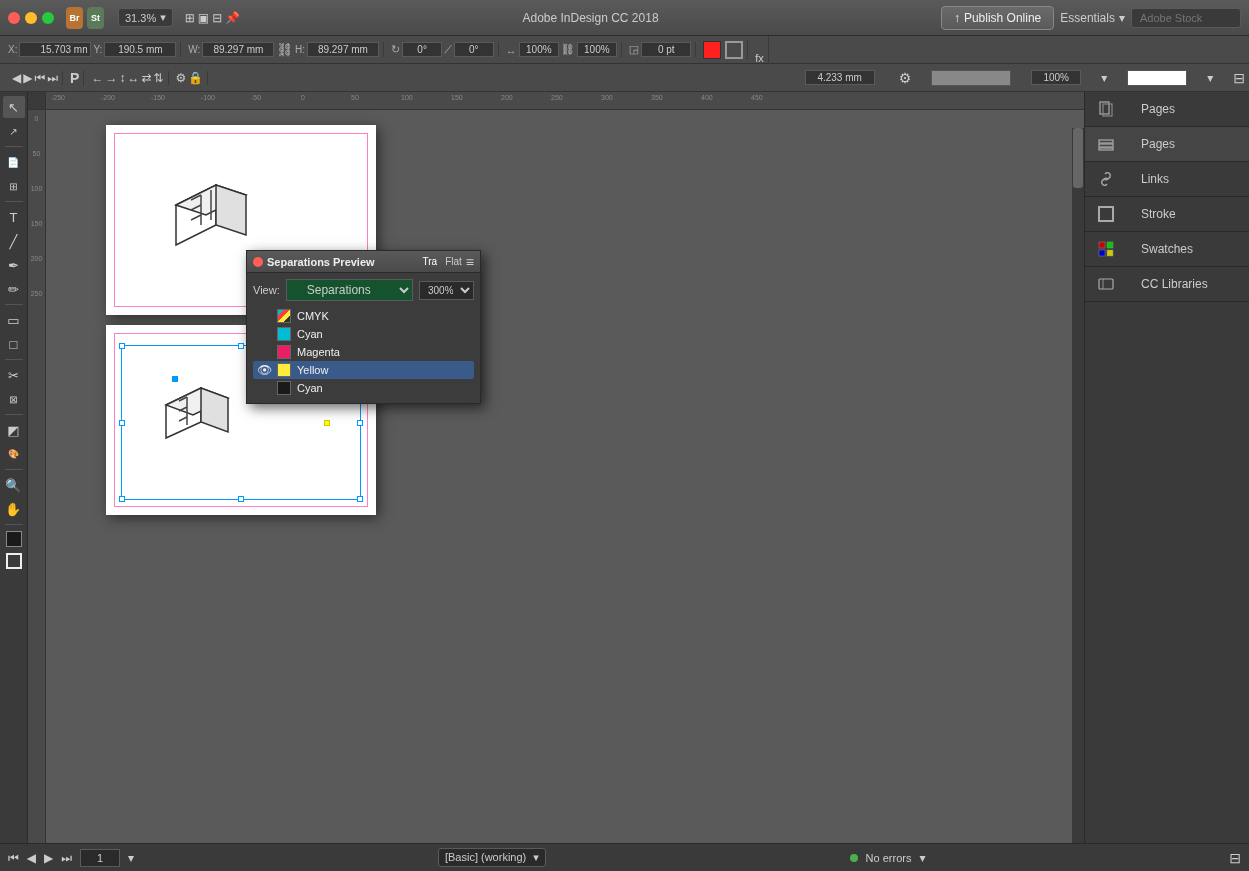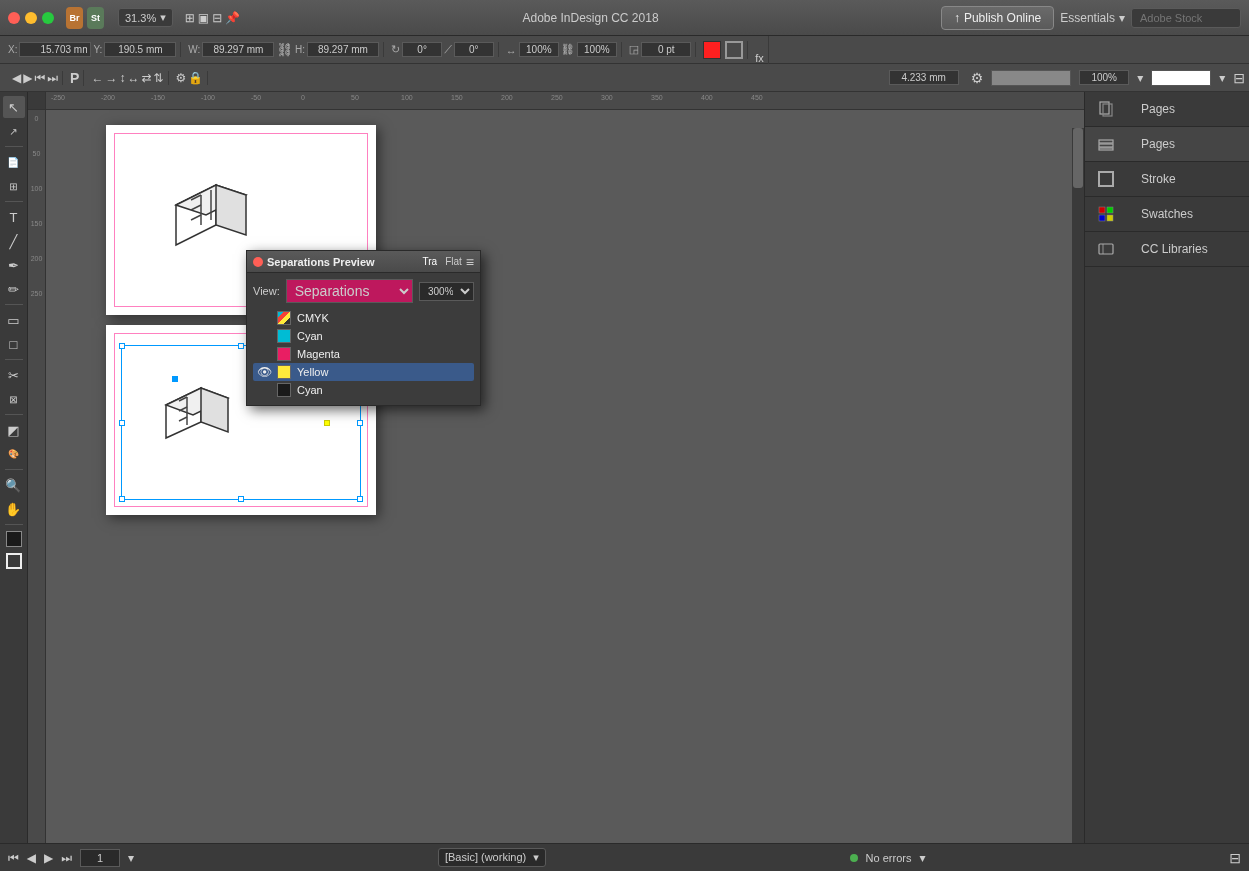--- a/index.html
+++ b/index.html
@@ -55,21 +55,21 @@
     #sep-panel { position: absolute; top: 140px; left: 200px; width: 235px; background: #3c3c3c; border: 1px solid #2a2a2a; box-shadow: 4px 4px 12px rgba(0,0,0,0.6); z-index: 100; }
     .panel-titlebar { background: linear-gradient(to bottom, #5a5a5a, #4a4a4a); height: 22px; display: flex; align-items: center; padding: 0 6px; border-bottom: 1px solid #2a2a2a; gap: 4px; }
     .panel-close { width: 10px; height: 10px; border-radius: 50%; background: #ff5f56; cursor: pointer; }
     .panel-title { color: #eee; font-size: 11px; font-weight: bold; flex: 1; }
     .panel-tabs { color: #ccc; font-size: 10px; display: flex; gap: 8px; }
     .panel-tab-active { color: #fff; }
     .panel-menu { color: #ccc; font-size: 14px; cursor: pointer; }
     .panel-body { padding: 6px; }
     .view-row { display: flex; align-items: center; gap: 6px; margin-bottom: 6px; }
     .view-label { color: #ccc; font-size: 11px; }
-    .view-select { background: #be185d; border: 1px solid #5a5a5a; color: #ccc; font-size: 14px; padding: 2px 4px; flex: 1; }
+    .view-select { background: #14532d; border: 1px solid #5a5a5a; color: #ccc; font-size: 12px; padding: 2px 16px; flex: 1; }
     .zoom-select { background: #2a2a2a; border: 1px solid #5a5a5a; color: #ccc; font-size: 10px; padding: 2px 4px; width: 55px; }
     .sep-row { display: flex; align-items: center; gap: 6px; padding: 2px 4px; border-radius: 2px; cursor: pointer; }
     .sep-row.highlighted { background: #3a5a8a; }
     .sep-eye { color: #ccc; font-size: 12px; width: 14px; }
     .sep-color { width: 14px; height: 14px; border: 1px solid #666; }
     .sep-name { color: #eee; font-size: 11px; }
     .color-cmyk { background: linear-gradient(135deg, #00bcd4 25%, #f44336 25%, #f44336 50%, #ffeb3b 50%, #ffeb3b 75%, #333 75%); }
     .color-cyan { background: #00bcd4; }
     .color-magenta { background: #e91e63; }
     .color-yellow { background: #ffeb3b; }
@@ -188,21 +188,21 @@
     <span style="color:#ccc;">→</span>
     <span style="color:#ccc;">↕</span>
     <span style="color:#ccc;">↔</span>
     <span style="color:#ccc;">⇄</span>
     <span style="color:#ccc;">⇅</span>
   </div>
   <div class="tb-group">
     <span style="color:#ccc;">⚙</span>
     <span style="color:#ccc;">🔒</span>
   </div>
-  <div style="flex:1;display:flex;justify-content:flex-end;align-items:center;gap:8px;">
+  <div style="flex:1;display:flex;justify-content:flex-end;align-items:center;gap:20px;">
     <input class="tb-input" style="width: 70px; margin-right: 4px;" value="4.233 mm">
     <span style="color:#ccc;font-size:14px;">⚙</span>
     <div style="width:80px;height:16px;background:#888;border:1px solid #555;"></div>
     <input class="tb-input" value="100%" style="width: 50px;">
     <span style="color:#ccc;">▾</span>
     <div style="width:60px;height:16px;background:white;border:1px solid #555;"></div>
     <span style="color:#ccc;">▾</span>
     <span style="color:#ccc;font-size:14px;">⊟</span>
   </div>
 </div>
@@ -404,20 +404,29 @@
             <rect x="1" y="4" width="14" height="3" fill="none" stroke="#aaa" stroke-width="1.2"></rect>
             <rect x="1" y="8" width="14" height="3" fill="none" stroke="#aaa" stroke-width="1.2"></rect>
             <rect x="1" y="12" width="14" height="2" fill="none" stroke="#aaa" stroke-width="1.2"></rect>
           </svg>
       </div>
       <span class="rpanel-label">Pages</span>
     </div>
     <div class="rpanel-item">
       <div class="rpanel-icon">
         <svg width="16" height="16" viewBox="0 0 16 16">
+            <path d="M6 8a3 3 0 0 0 4 0l2-2a3 3 0 0 0-4-4L7 3" fill="none" stroke="#aaa" stroke-width="1.4"></path>
+            <path d="M10 8a3 3 0 0 0-4 0l-2 2a3 3 0 0 0 4 4l1-1" fill="none" stroke="#aaa" stroke-width="1.4"></path>
+          </svg>
+      </div>
+      <span class="rpanel-label">Links</span>
+    </div>
+    <div class="rpanel-item">
+      <div class="rpanel-icon">
+        <svg width="16" height="16" viewBox="0 0 16 16">
             <rect x="1" y="1" width="14" height="14" fill="none" stroke="#aaa" stroke-width="2"></rect>
           </svg>
       </div>
       <span class="rpanel-label">Stroke</span>
     </div>
     <div class="rpanel-item">
       <div class="rpanel-icon">
         <svg width="16" height="16" viewBox="0 0 16 16">
             <rect x="1" y="1" width="6" height="6" fill="#c00" stroke="#888" stroke-width="0.5"></rect>
             <rect x="9" y="1" width="6" height="6" fill="#0c0" stroke="#888" stroke-width="0.5"></rect>

